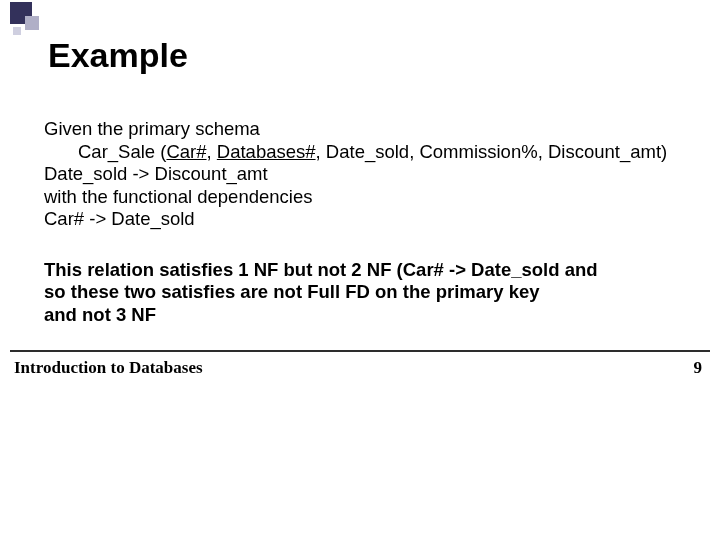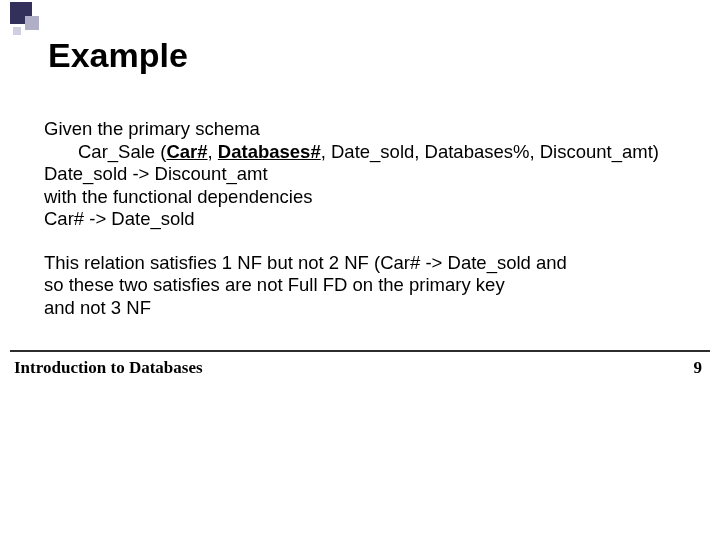--- a/index.html
+++ b/index.html
@@ -57,24 +57,24 @@
     left: 44px;
     right: 30px;
     font-size: 18.5px;
     line-height: 1.22;
   }
   .schema-line {
     padding-left: 34px;
   }
   .schema-line .u {
     text-decoration: underline;
-    font-weight: bold;
   }
   .block2 {
-    margin-top: 21px;
+    margin-top: 28px;
+    font-weight: bold;
   }
   .footer-line {
     position: absolute;
     left: 10px;
     right: 10px;
     bottom: 36px;
     height: 0;
     border-top: 2px solid #2d2d2d;
   }
   .footer-left {
@@ -103,21 +103,21 @@
     <div class="big"></div>
     <div class="mid"></div>
     <div class="small"></div>
   </div>
 
   <div class="title">Example</div>
 
   <div class="content">
     <div>Given the primary schema</div>
     <div class="schema-line">
-      <span>Car_Sale (</span><span class="u">Car#</span><span>, </span><span class="u">Databases#</span><span>, Date_sold, Databases%, Discount_amt)</span>
+      <span>Car_Sale (</span><span class="u">Car#</span><span>, </span><span class="u">Databases#</span><span>, Date_sold, Commission%, Discount_amt)</span>
     </div>
     <div>Date_sold -&gt; Discount_amt</div>
     <div>with the functional dependencies</div>
     <div>Car# -&gt; Date_sold</div>
 
     <div class="block2">
       <div>This relation satisfies 1 NF but not 2 NF (Car# -&gt; Date_sold and</div>
       <div>so these two satisfies are not Full FD on the primary key</div>
       <div>and not 3 NF</div>
     </div>

